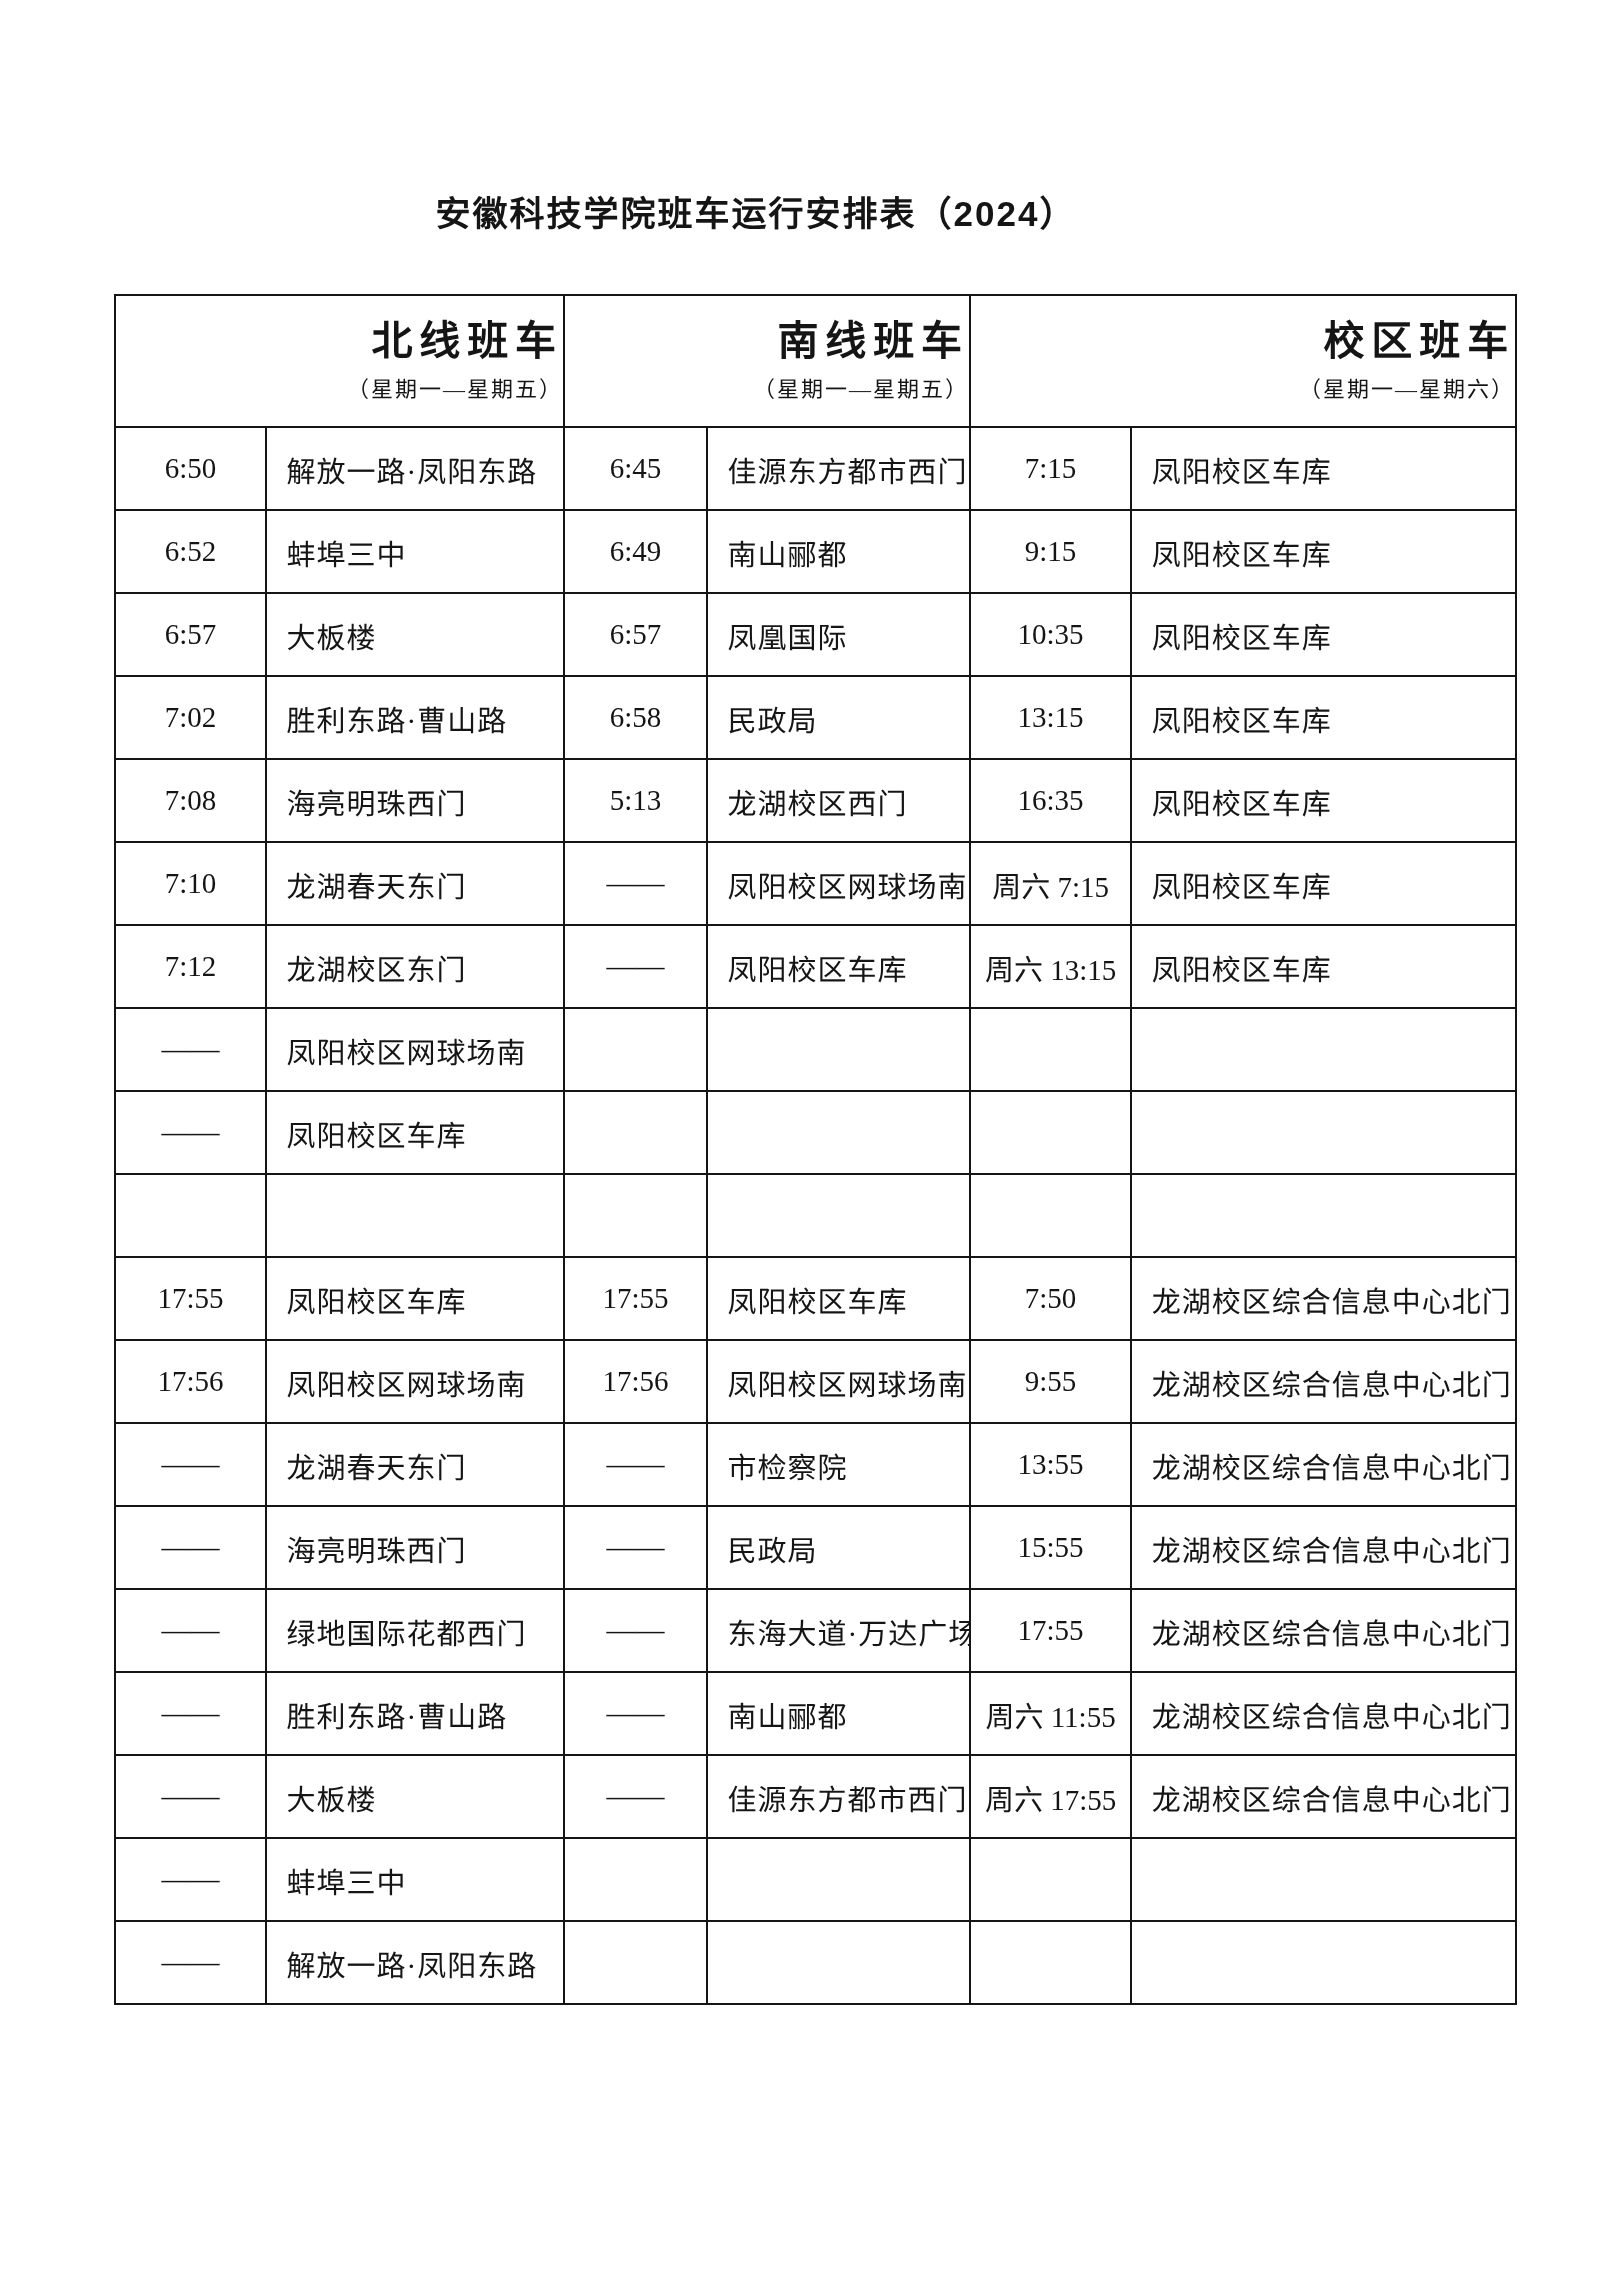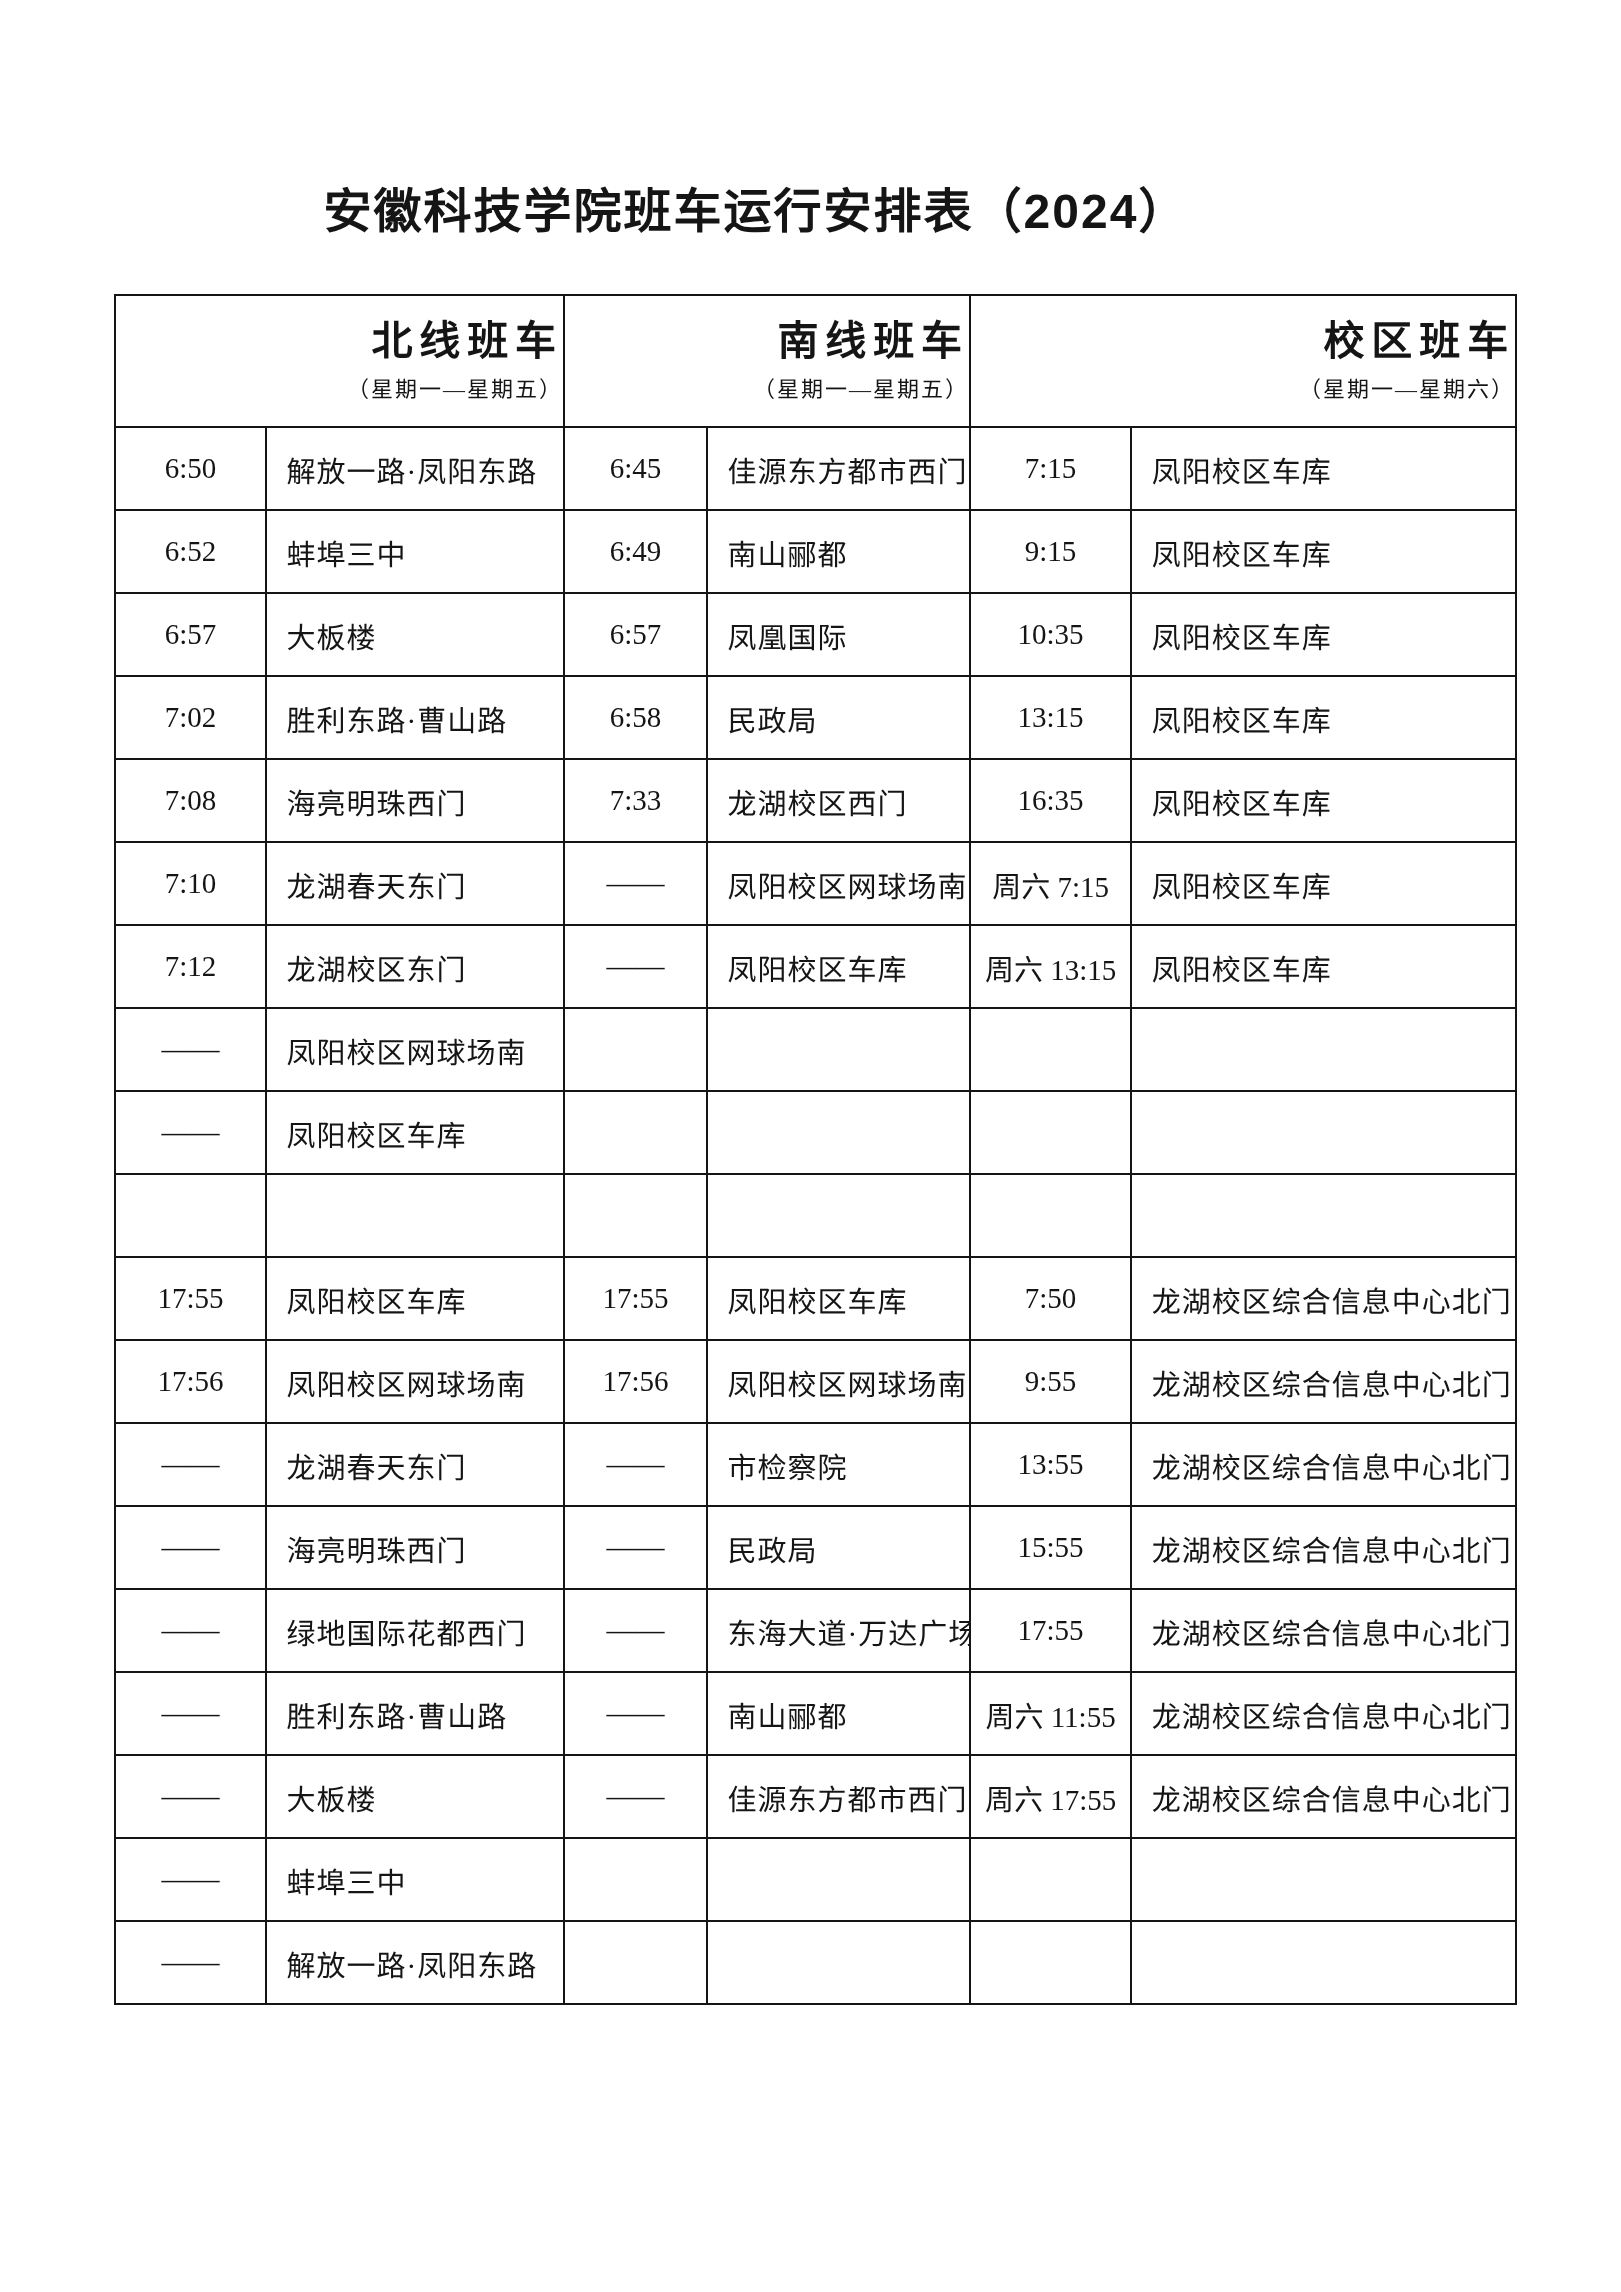--- a/index.html
+++ b/index.html
@@ -15,28 +15,28 @@
   }
   .page {
     position: relative;
     width: 1621px;
     height: 2293px;
     background: #ffffff;
     overflow: hidden;
   }
   .title {
     position: absolute;
-    top: 172px;
+    top: 185px;
     left: 114px;
     width: 1284px;
     margin: 0;
     text-align: center;
     font-family: "Liberation Sans", "DejaVu Sans", sans-serif;
     font-weight: 700;
-    font-size: 48px;
+    font-size: 35px;
     letter-spacing: 2px;
     white-space: nowrap;
   }
   table.schedule {
     position: absolute;
     top: 294px;
     left: 114px;
     width: 1401px;
     border-collapse: collapse;
     table-layout: fixed;
@@ -146,21 +146,21 @@
         <td class="t">7:02</td>
         <td class="s">胜利东路·曹山路</td>
         <td class="t">6:58</td>
         <td class="s">民政局</td>
         <td class="t">13:15</td>
         <td class="s">凤阳校区车库</td>
       </tr>
       <tr>
         <td class="t">7:08</td>
         <td class="s">海亮明珠西门</td>
-        <td class="t">7:33</td>
+        <td class="t">5:13</td>
         <td class="s">龙湖校区西门</td>
         <td class="t">16:35</td>
         <td class="s">凤阳校区车库</td>
       </tr>
       <tr>
         <td class="t">7:10</td>
         <td class="s">龙湖春天东门</td>
         <td class="t">——</td>
         <td class="s">凤阳校区网球场南</td>
         <td class="t">周六 7:15</td>

